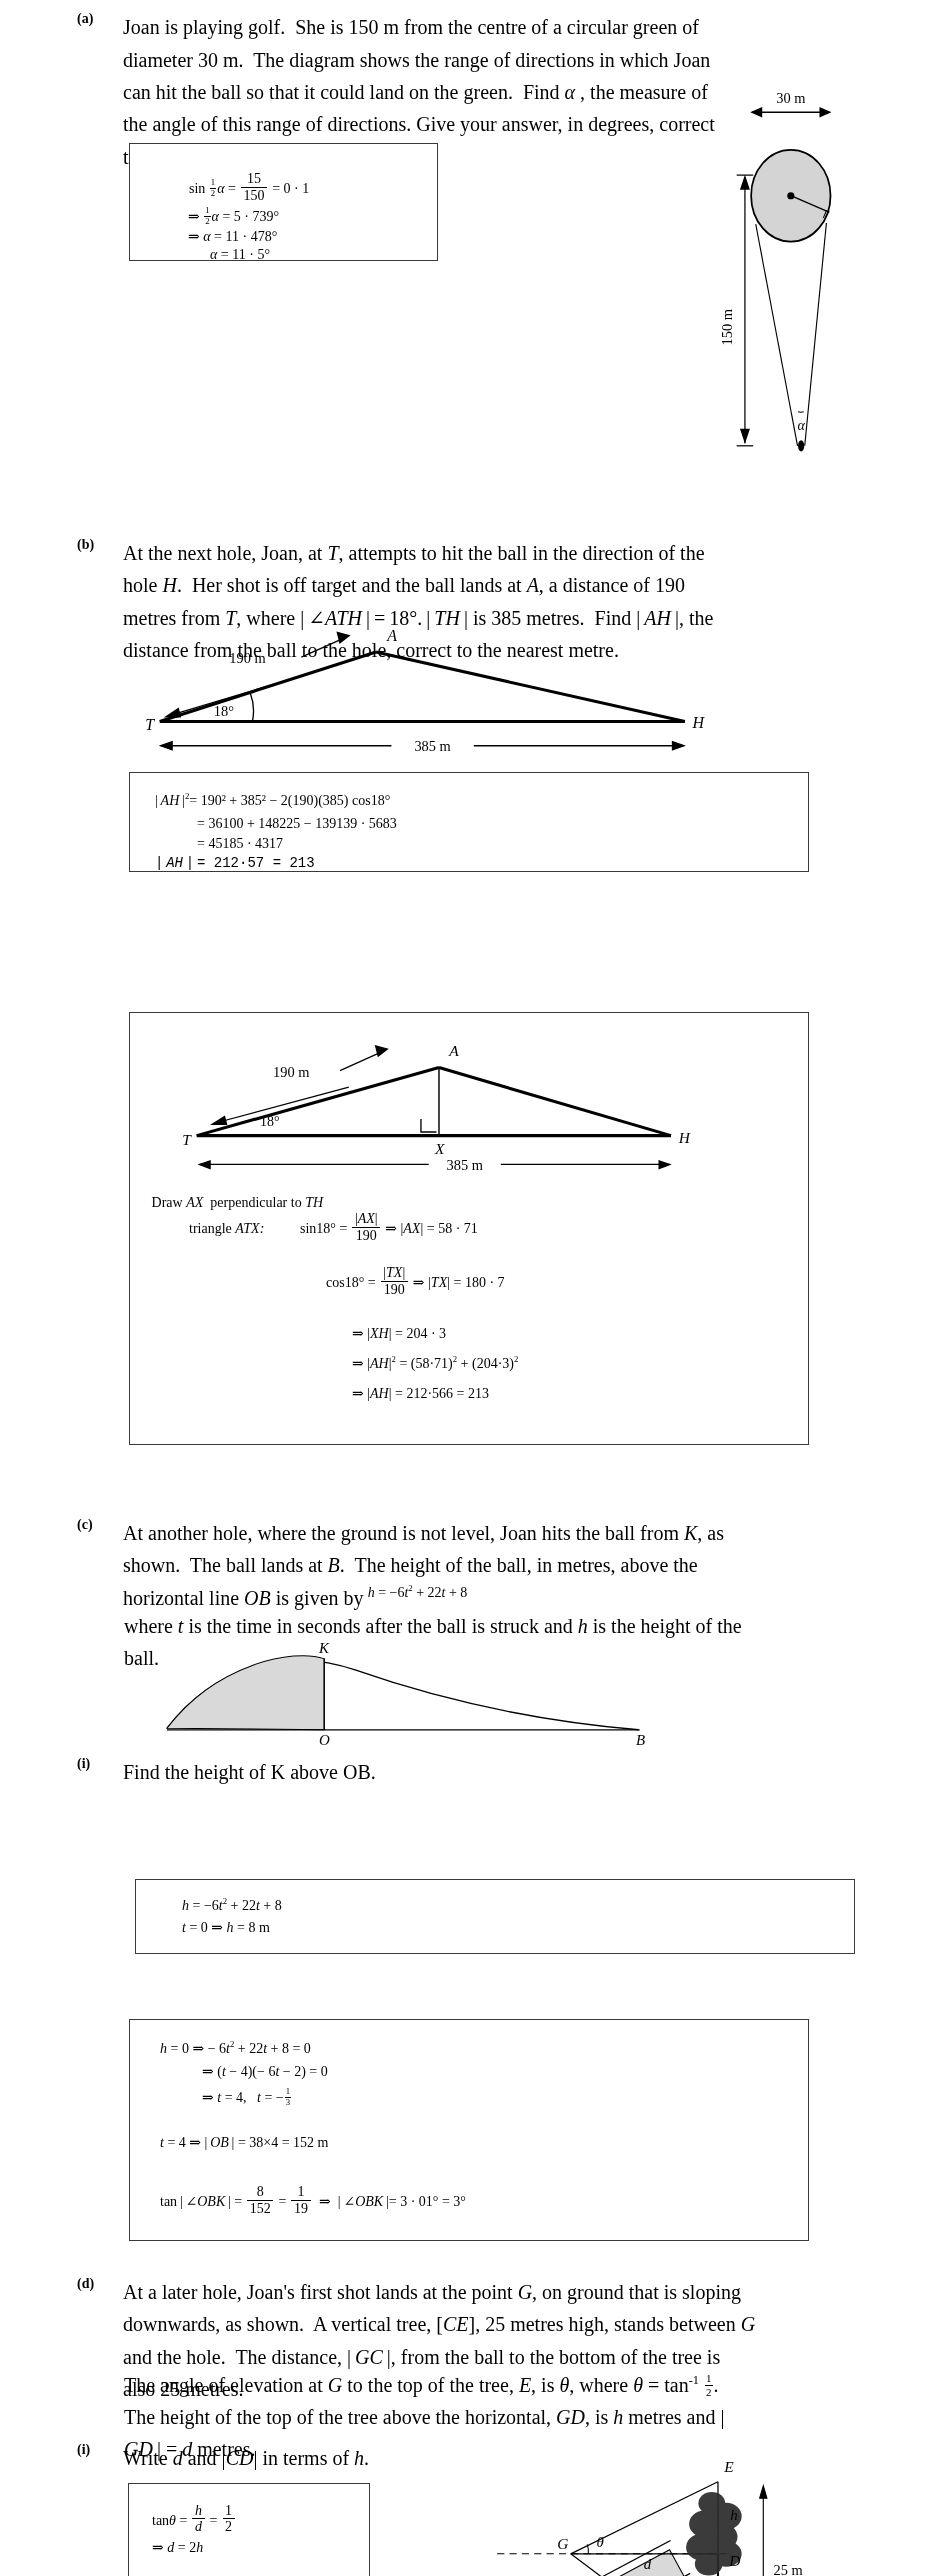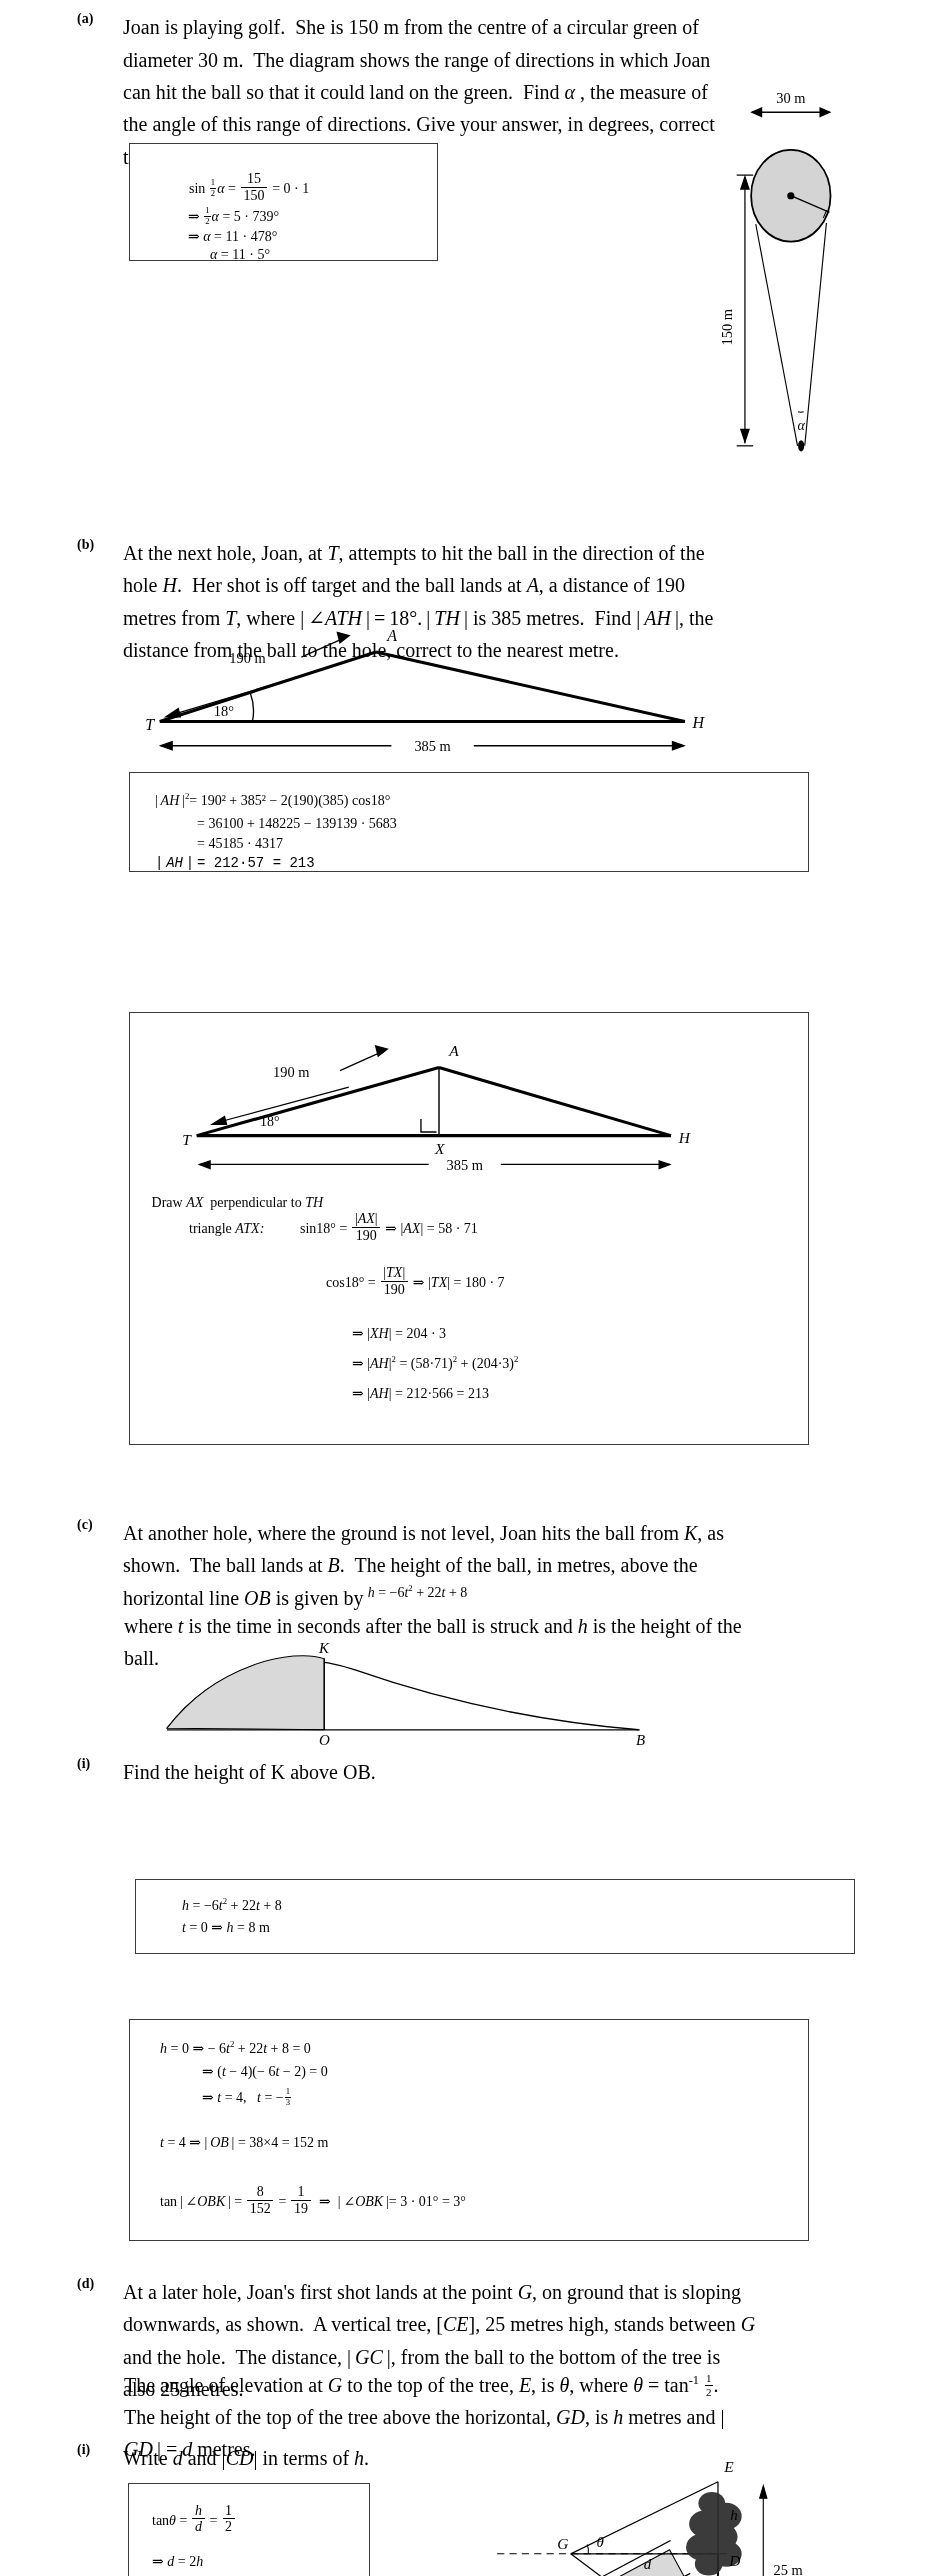--- a/index.html
+++ b/index.html
@@ -353,20 +353,20 @@
     </svg>
   </div>
 
   <div class="box" style="left:128px;top:2483px;width:242px;height:124px;">
     <div class="math" style="position:absolute;left:23px;top:18.5px;">
       tan<i>θ</i> =
       <span class="frac"><span class="num"><i>h</i></span><span class="den"><i>d</i></span></span>
       =
       <span class="frac"><span class="num">1</span><span class="den">2</span></span>
     </div>
-    <div class="math" style="position:absolute;left:23px;top:66px;">
+    <div class="math" style="position:absolute;left:23px;top:52px;">
       ⇒ <i>d</i> = 2<i>h</i>
     </div>
 
   </div>
 
 </div>
 
 
 </body></html>

